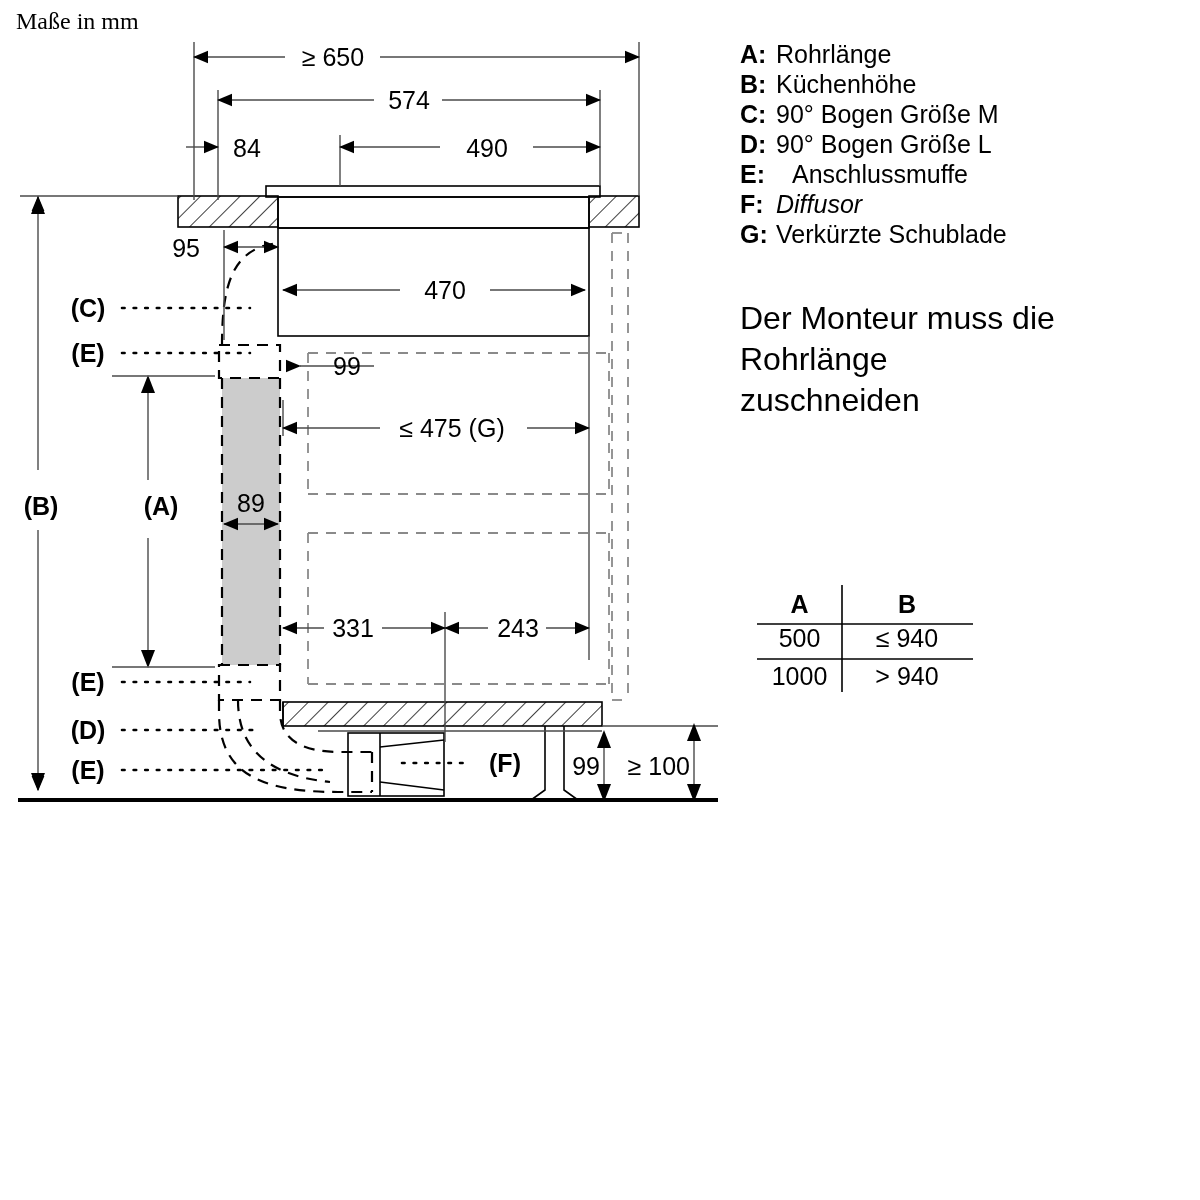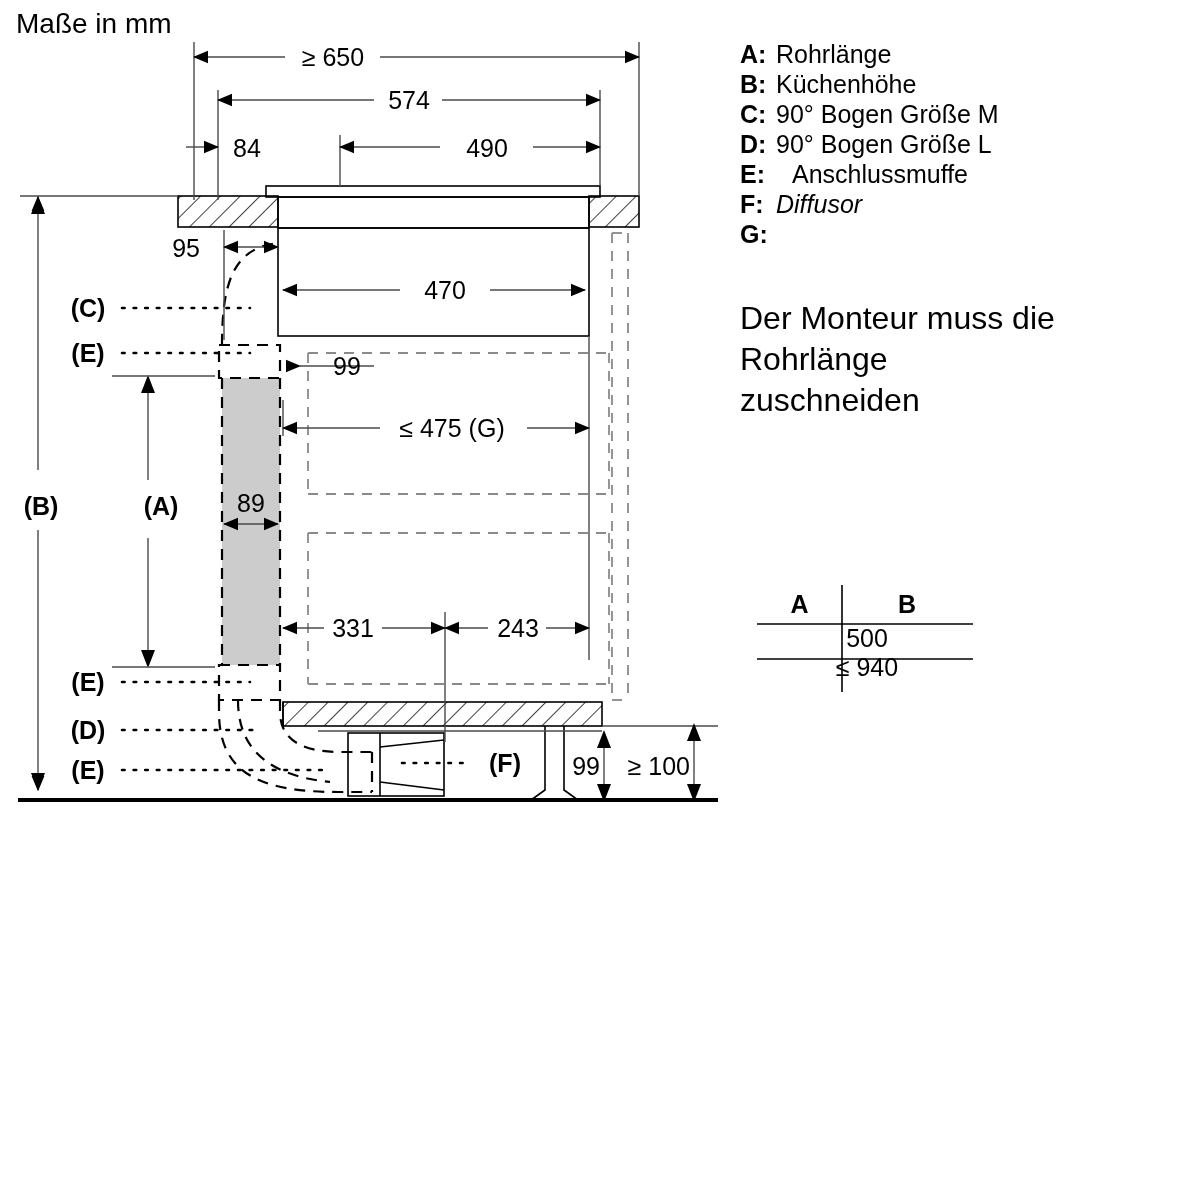--- a/index.html
+++ b/index.html
@@ -8,21 +8,21 @@
   #stage{position:relative;width:1200px;height:1200px;}
   svg{position:absolute;left:0;top:0;}
   text{font-family:"Liberation Sans", sans-serif;fill:#000;}
   .dimtxt{font-size:25px;}
   .lbl{font-size:25px;font-weight:bold;}
   .legend-key{font-size:25px;font-weight:bold;}
   .legend-val{font-size:25px;}
   .note{font-size:32px;}
   .tbl-h{font-size:25px;font-weight:bold;}
   .tbl-c{font-size:25px;}
-  .title{font-size:28px;}
+  .title{font-size:24px;font-family:Liberation Serif, serif;}
   .ln{stroke:#000;stroke-width:1.6;fill:none;}
   .thin{stroke:#4a4a4a;stroke-width:1.4;fill:none;}
   .thick{stroke:#000;stroke-width:4;fill:none;}
   .dash{stroke:#000;stroke-width:2.2;fill:none;stroke-dasharray:11 8;}
   .gdash{stroke:#8a8a8a;stroke-width:1.8;fill:none;stroke-dasharray:10 8;}
   .dot{stroke:#000;stroke-width:2.6;fill:none;stroke-dasharray:2.6 9;stroke-linecap:round;}
   .hatchfill{fill:url(#hx);stroke:#000;stroke-width:1.6;}
   .grayfill{fill:#cccccc;stroke:none;}
 </style>
 </head>
@@ -302,34 +302,40 @@
       <div style="display: flex; align-items: baseline; height: 30px;">
         <span class="legend-key" style="min-width: 30px; display: inline-block;">E:</span>
         <span class="legend-val" style="margin-left: 22px;">Anschlussmuffe</span>
       </div>
       <div style="display: flex; align-items: baseline; height: 30px;">
         <span class="legend-key" style="min-width: 30px; display: inline-block;">F:</span>
         <span class="legend-val" style="margin-left: 6px; font-style: italic;">Diffusor</span>
       </div>
       <div style="display: flex; align-items: baseline; height: 30px;">
         <span class="legend-key" style="min-width: 30px; display: inline-block;">G:</span>
+        <span class="legend-val" style="margin-left: 6px;">Verkürzte Schublade</span>
       </div>
     </div>
 
 <div id="note" style="position:absolute;left:740px;top:298px;width:450px;line-height:1.28;">
       <div class="note">Der Monteur muss die Rohrlänge</div>
       <div class="note">zuschneiden</div>
     </div>
 
 <div id="tabletext" style="position:absolute;left:757px;top:585px;width:220px;">
       <div style="display: flex; height: 39px; align-items: center;">
         <div class="tbl-h" style="width: 85px; text-align: center;">A</div>
         <div class="tbl-h" style="width: 10px; text-align: center;"></div>
         <div class="tbl-h" style="width: 110px; text-align: center;">B</div>
       </div>
-      <div style="display: flex; height: 35px; align-items: center; flex-direction: column;">
+      <div style="display: flex; height: 35px; ">
         <div class="tbl-c" style="width: 85px; text-align: center;">500</div>
         <div class="tbl-c" style="width: 10px; text-align: center;"></div>
         <div class="tbl-c" style="width: 110px; text-align: center;">≤ 940</div>
       </div>
+      <div style="display: flex; height: 35px; align-items: center;">
+        <div class="tbl-c" style="width: 85px; text-align: center;">1000</div>
+        <div class="tbl-c" style="width: 10px; text-align: center;"></div>
+        <div class="tbl-c" style="width: 110px; text-align: center;">&gt; 940</div>
+      </div>
     </div>
 
 </div>
 
 </body></html>

